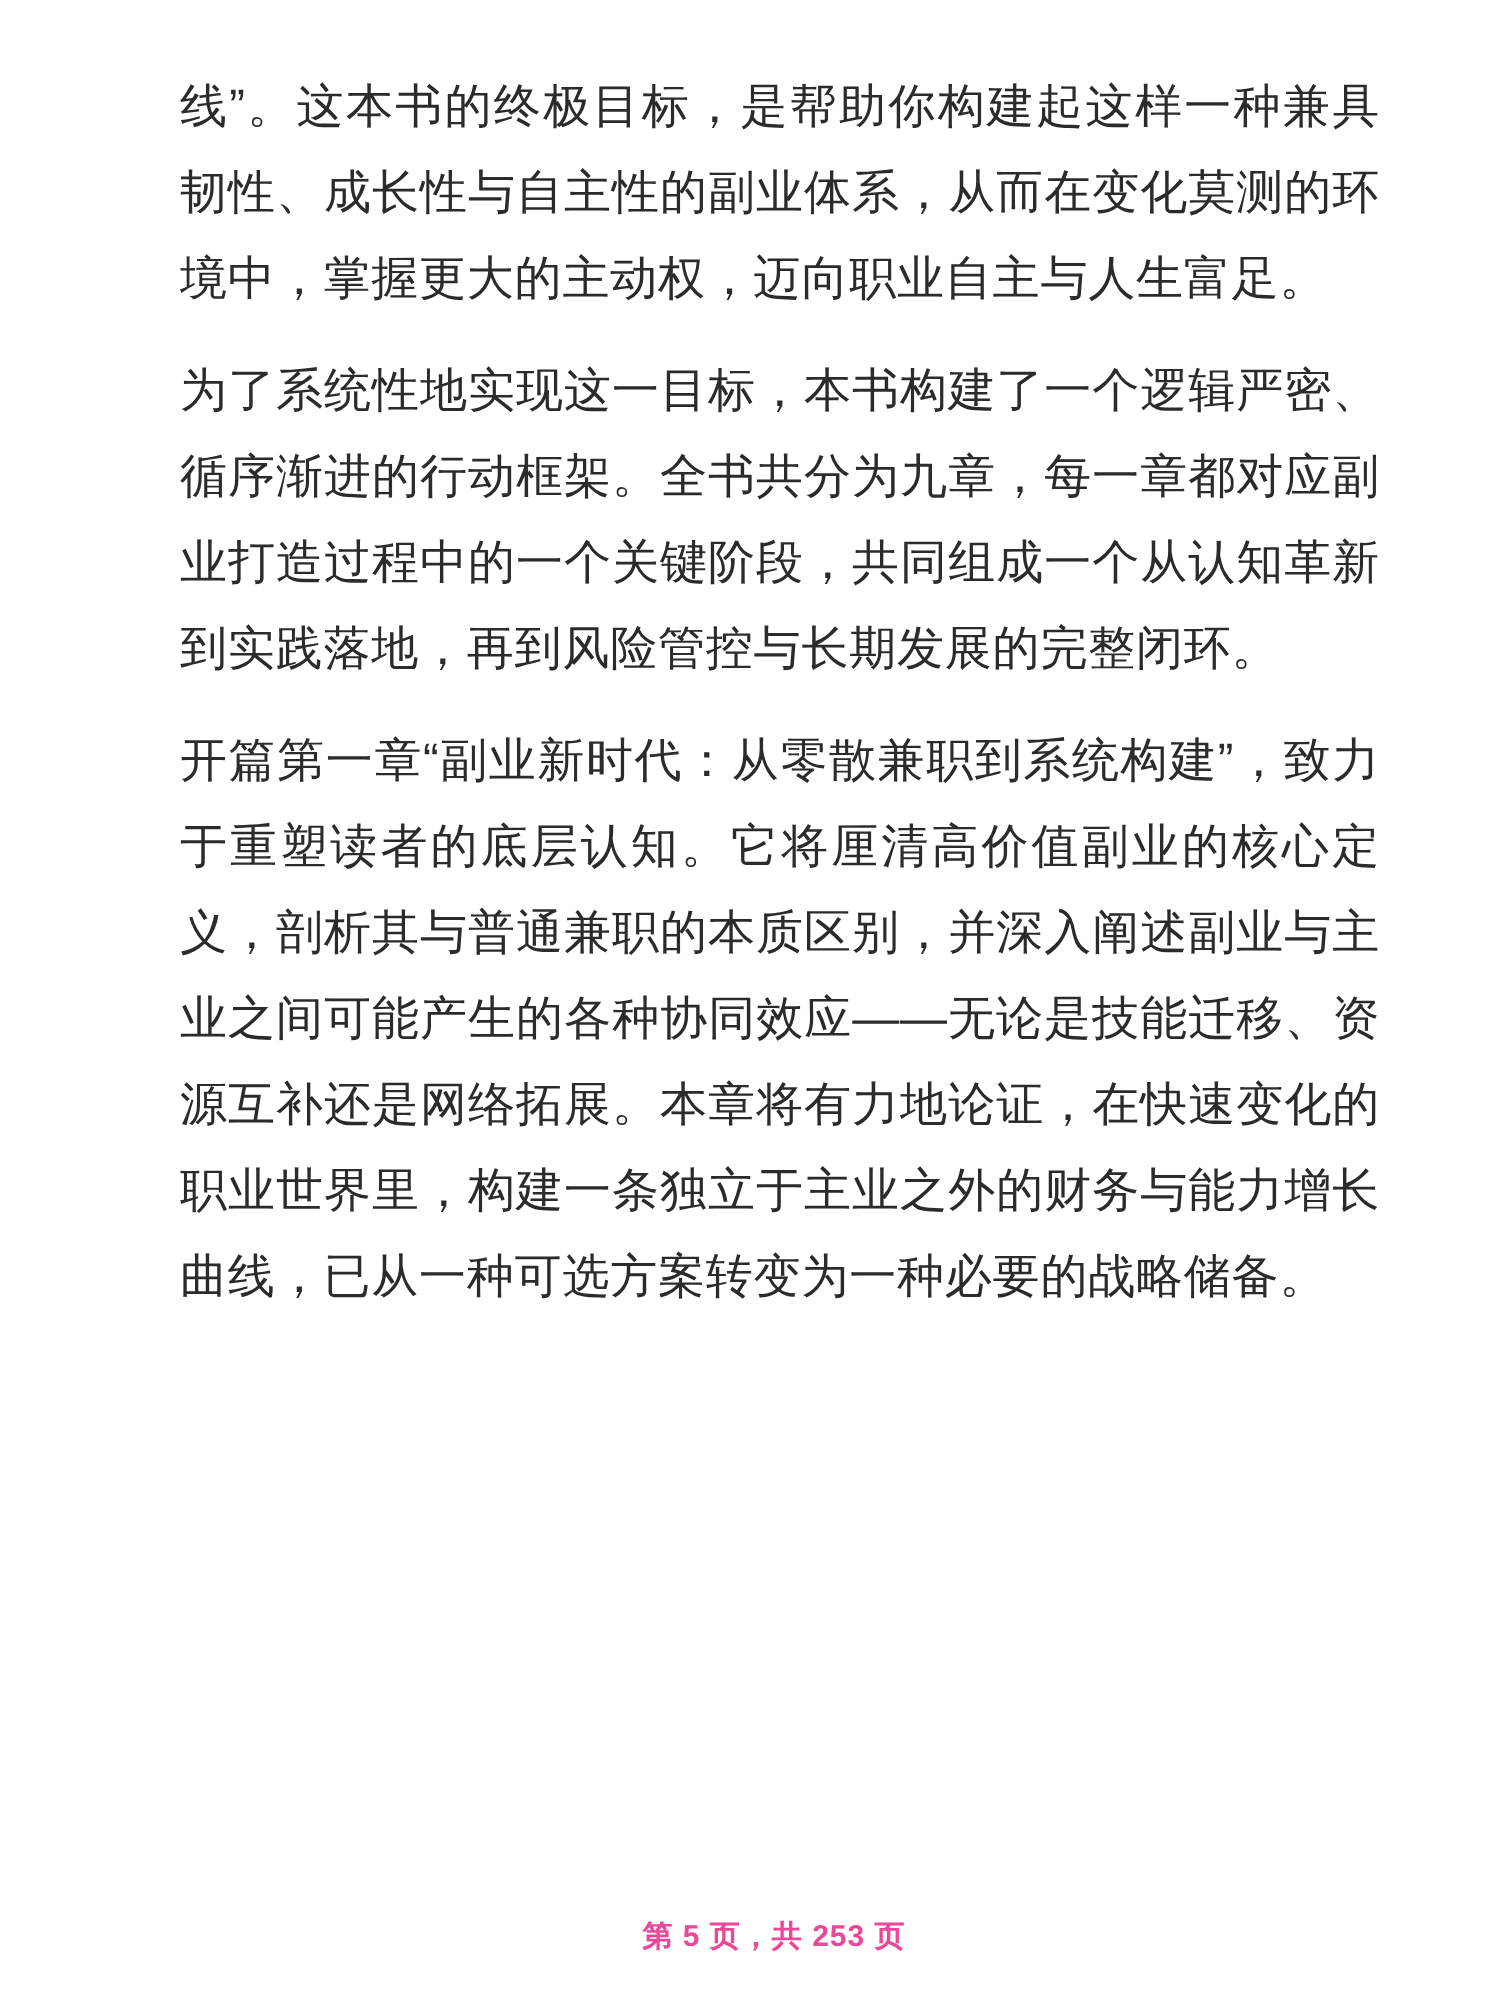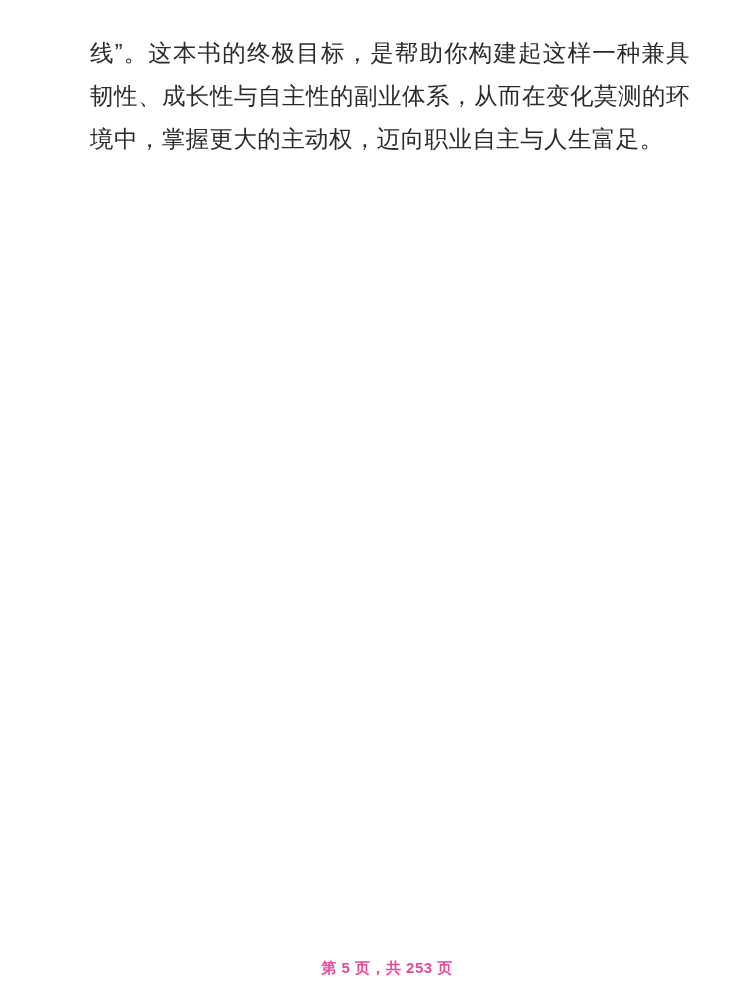--- a/index.html
+++ b/index.html
@@ -46,15 +46,17 @@
     color: #ec4899;
     letter-spacing: 0.5px;
   }
 </style>
 </head>
 <body>
 
 <div class="page">
   <div class="body-text">
     <p class="para">线”。这本书的终极目标，是帮助你构建起这样一种兼具韧性、成长性与自主性的副业体系，从而在变化莫测的环境中，掌握更大的主动权，迈向职业自主与人生富足。</p>
+    <p class="para">为了系统性地实现这一目标，本书构建了一个逻辑严密、循序渐进的行动框架。全书共分为九章，每一章都对应副业打造过程中的一个关键阶段，共同组成一个从认知革新到实践落地，再到风险管控与长期发展的完整闭环。</p>
+    <p class="para">开篇第一章“副业新时代：从零散兼职到系统构建”，致力于重塑读者的底层认知。它将厘清高价值副业的核心定义，剖析其与普通兼职的本质区别，并深入阐述副业与主业之间可能产生的各种协同效应——无论是技能迁移、资源互补还是网络拓展。本章将有力地论证，在快速变化的职业世界里，构建一条独立于主业之外的财务与能力增长曲线，已从一种可选方案转变为一种必要的战略储备。</p>
   </div>
   <div class="footer">第 5 页，共 253 页</div>
 </div>
 
 </body></html>

